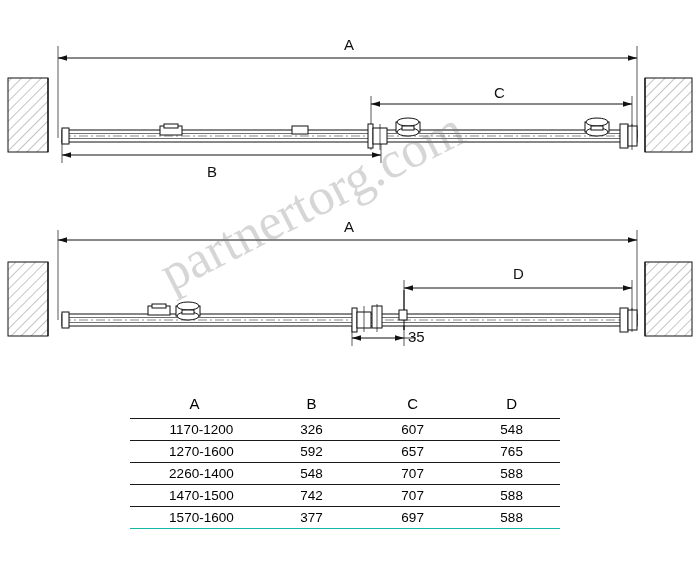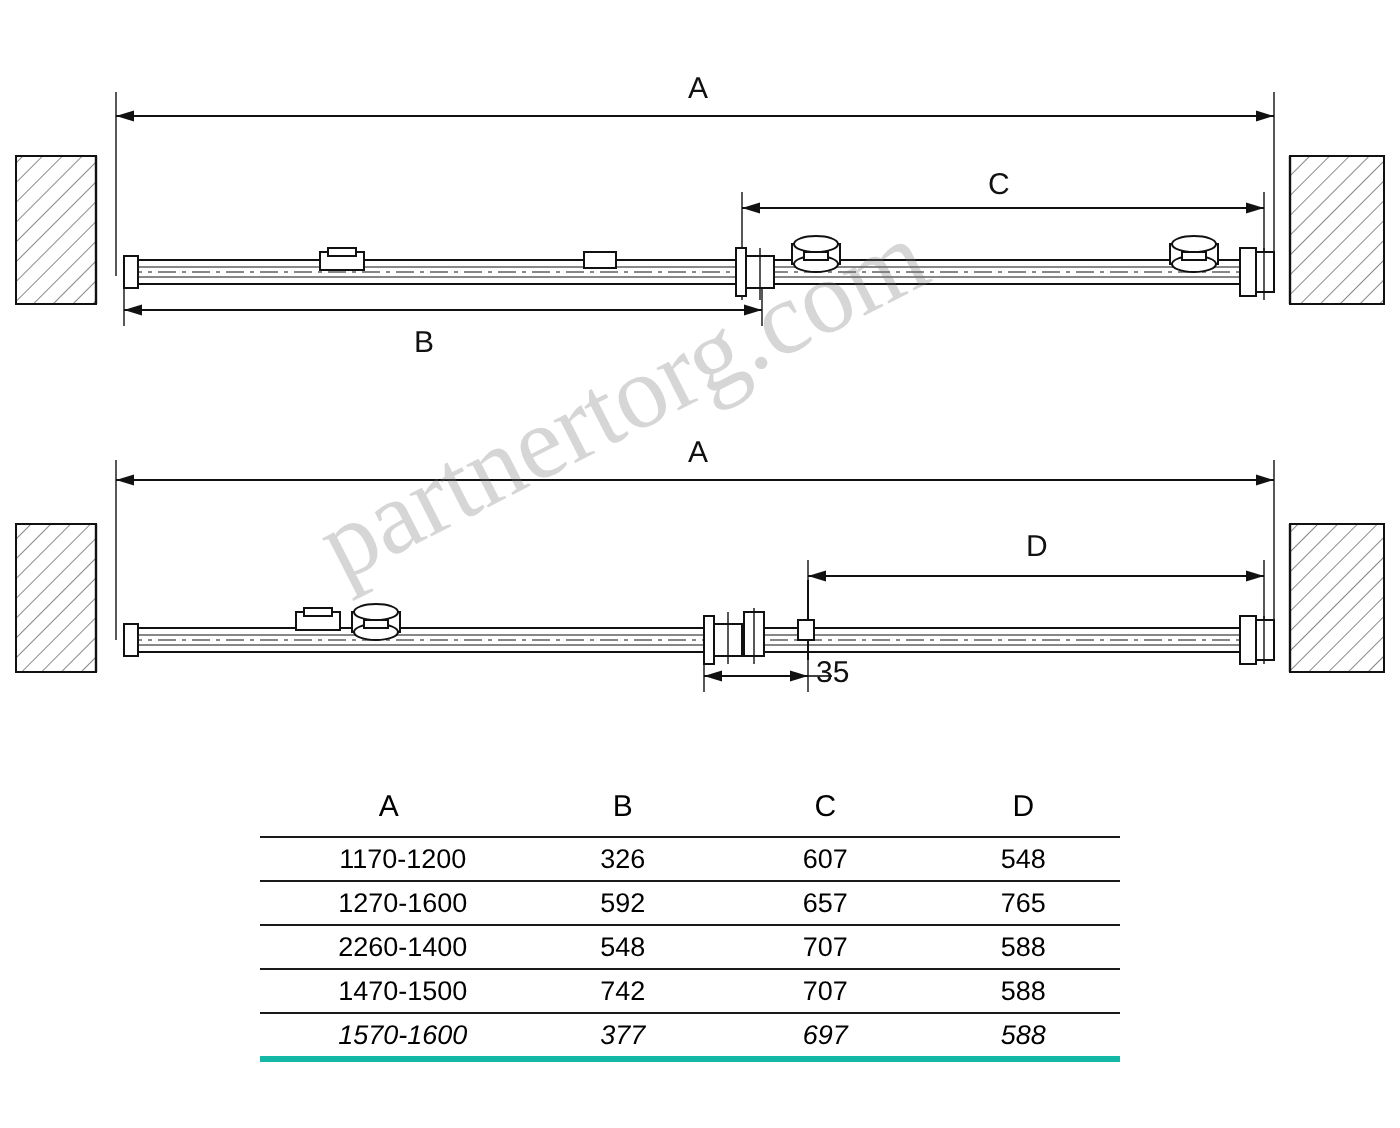--- a/index.html
+++ b/index.html
@@ -65,21 +65,21 @@
     padding: 3px 2px 3px 2px;
     border: 0;
     border-bottom: 1px solid #1a1a1a;
     text-align: center;
     white-space: nowrap;
   }
   .tbl tr.head td {
     font-size: 15px;
     padding-bottom: 6px;
   }
-  .tbl tr:last-child td { border-bottom: 3px solid #14b8a6; font-style: italic; }
+  .tbl tr:last-child td { border-bottom: 1px solid #14b8a6; }
   .tbl td.c0 { width: 120px; text-align: center; padding-left: 14px; }
   .tbl td.c1 { width: 105px; }
   .tbl td.c2 { width: 105px; }
   .tbl td.c3 { width: 100px; }
   .tbl tr.head td.c0 { text-align: center; padding-left: 0; }
 </style>
 </head>
 <body>
 
 <div id="stage">

